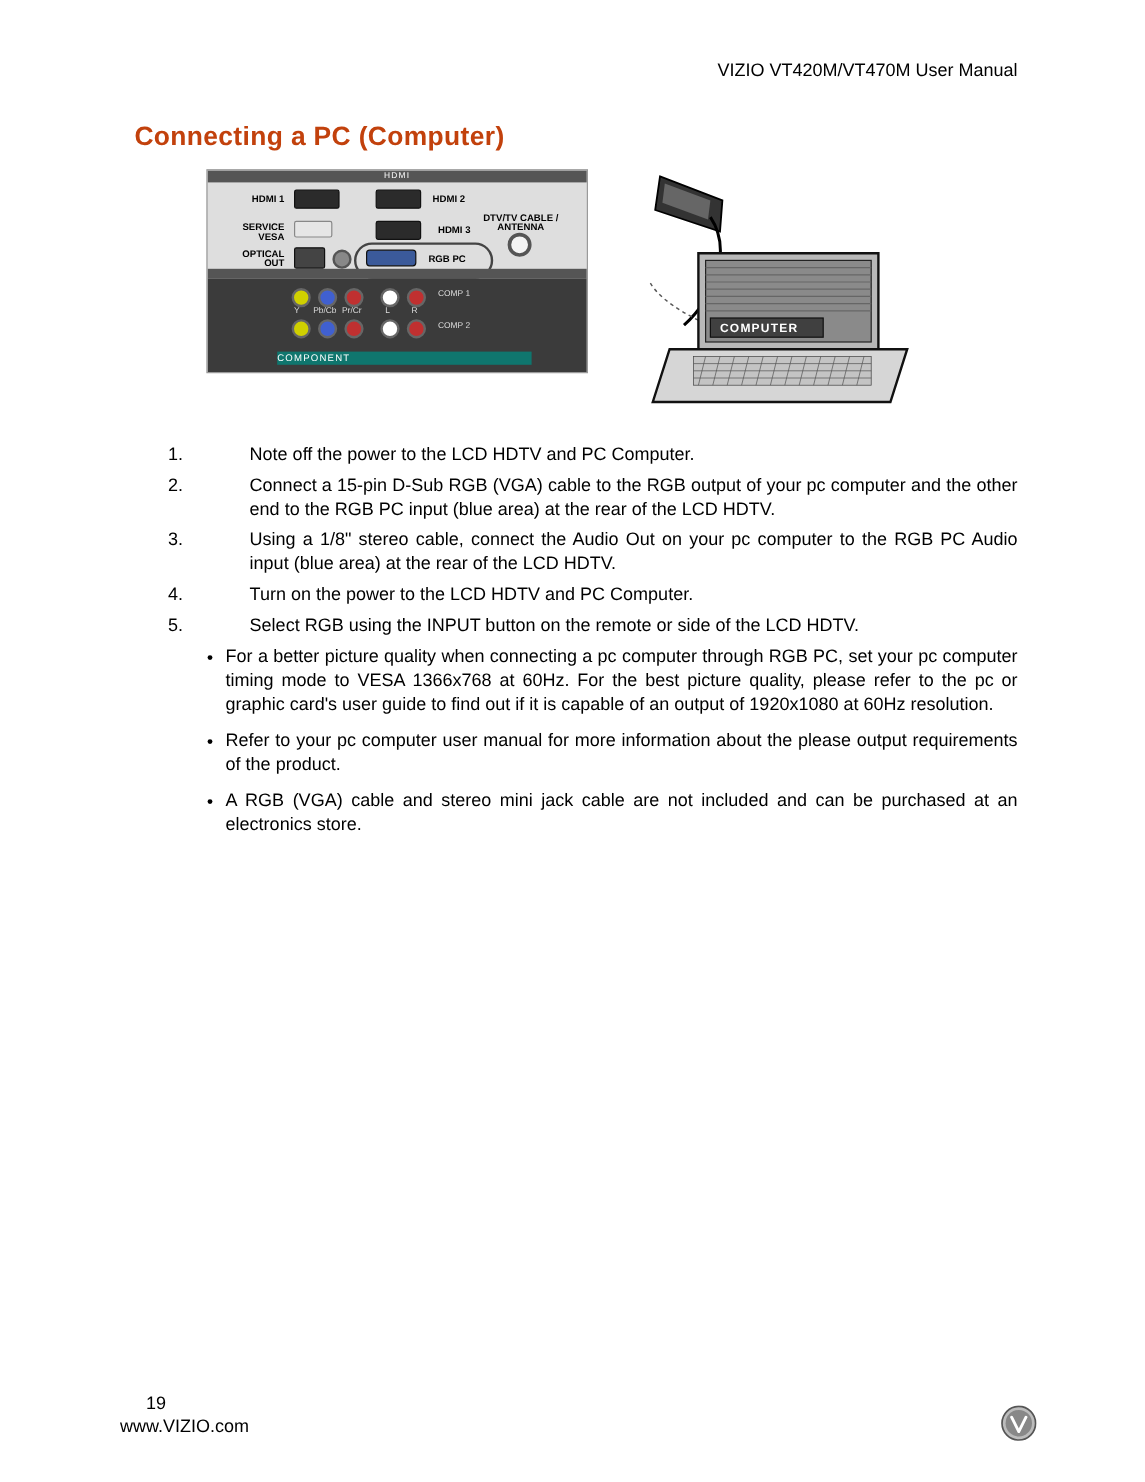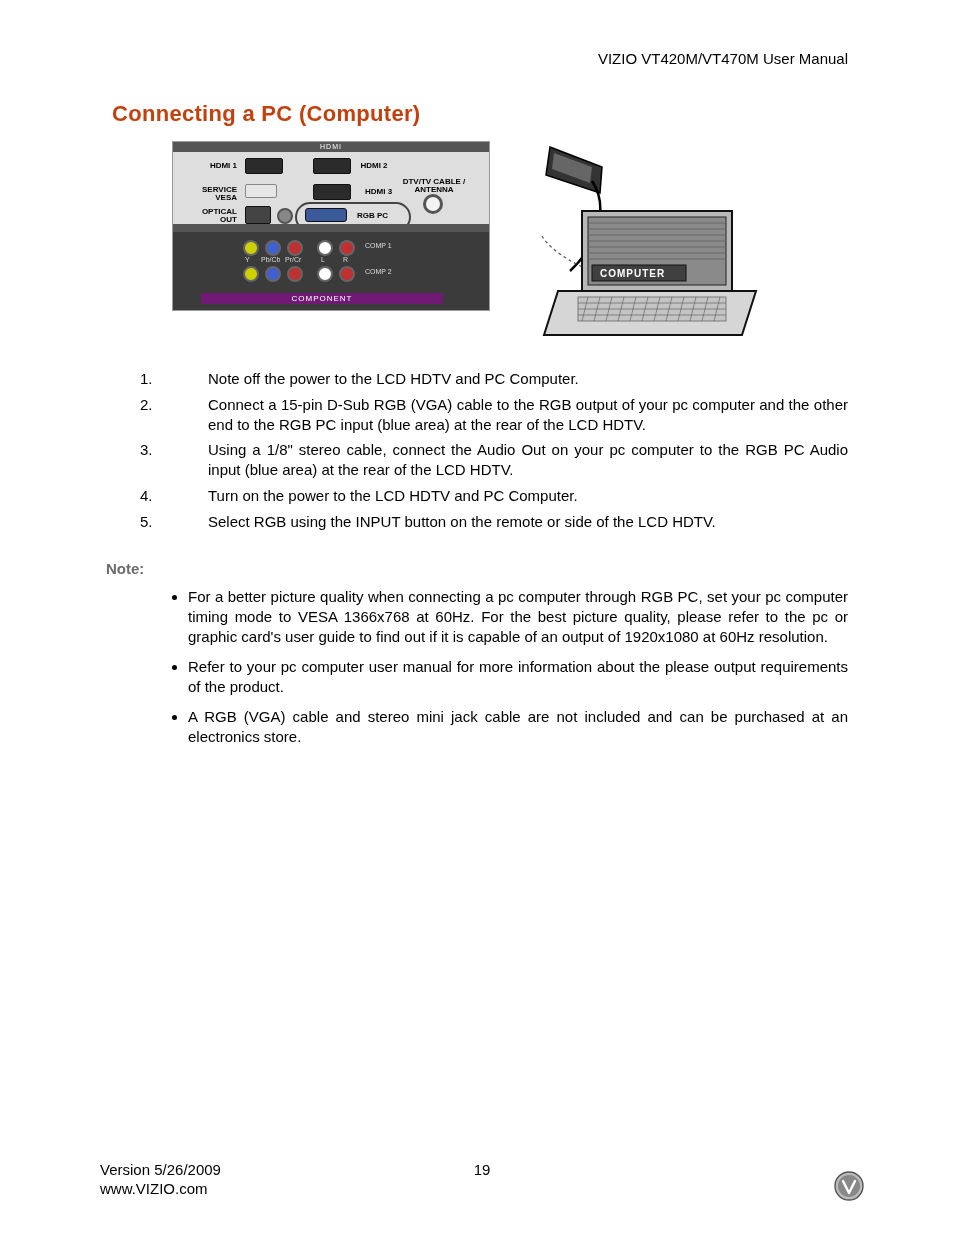--- a/index.html
+++ b/index.html
@@ -92,22 +92,22 @@
     position: absolute; width: 12px; height: 12px; border-radius: 50%;
     background: #fff; border: 2px solid #666;
   }
   .lower .jack.y { background: #d0d000; }
   .lower .jack.b { background: #4060d0; }
   .lower .jack.r { background: #c03030; }
   .lower .lblw {
     position: absolute; font-size: 7px; color: #ddd;
   }
   .lower .compbar {
-    position: absolute; left: 28px; right: 46px; bottom: 6px;
-    background: #701a75; color: #fff; text-align: center;
+    position: absolute; left: 58px; right: 46px; bottom: 6px;
+    background: #0f766e; color: #fff; 
     font-size: 8px; letter-spacing: 1px; padding: 1px 0;
   }
   .circle-highlight {
     position: absolute;
     border: 2px solid #444;
     border-radius: 18px;
     width: 112px; height: 26px;
     left: 122px; top: 60px;
     background: transparent;
   }
@@ -298,31 +298,29 @@
     <li>
         <span class="num">4.</span>
         <span class="txt">Turn on the power to the LCD HDTV and PC Computer.</span>
       </li>
     <li>
         <span class="num">5.</span>
         <span class="txt">Select RGB using the INPUT button on the remote or side of the LCD HDTV.</span>
       </li>
   </ol>
 
-  <div class="note-label">Note:</div>
 
   <ul class="ul">
     <li>For a better picture quality when connecting a pc computer through RGB PC, set your pc computer timing mode to VESA 1366x768 at 60Hz.  For the best picture quality, please refer to the pc or graphic card's user guide to find out if it is capable of an output of 1920x1080 at 60Hz resolution.</li>
     <li>Refer to your pc computer user manual for more information about the please output requirements of the product.</li>
     <li>A RGB (VGA) cable and stereo mini jack cable are not included and can be purchased at an electronics store.</li>
   </ul>
 
   <div class="footer">
     <div class="footer-row1">
-      <div class="ver">Version 5/26/2009</div>
       <div class="pg">19</div>
       <div class="sp"></div>
     </div>
     <div class="footer-row2">www.VIZIO.com</div>
   </div>
 
   <div class="logo-badge">
     <svg width="30" height="30" viewBox="0 0 30 30">
       <circle cx="15" cy="15" r="14" fill="#bcbcbc" stroke="#555" stroke-width="1.4"></circle>
       <circle cx="15" cy="15" r="11" fill="#888"></circle>

